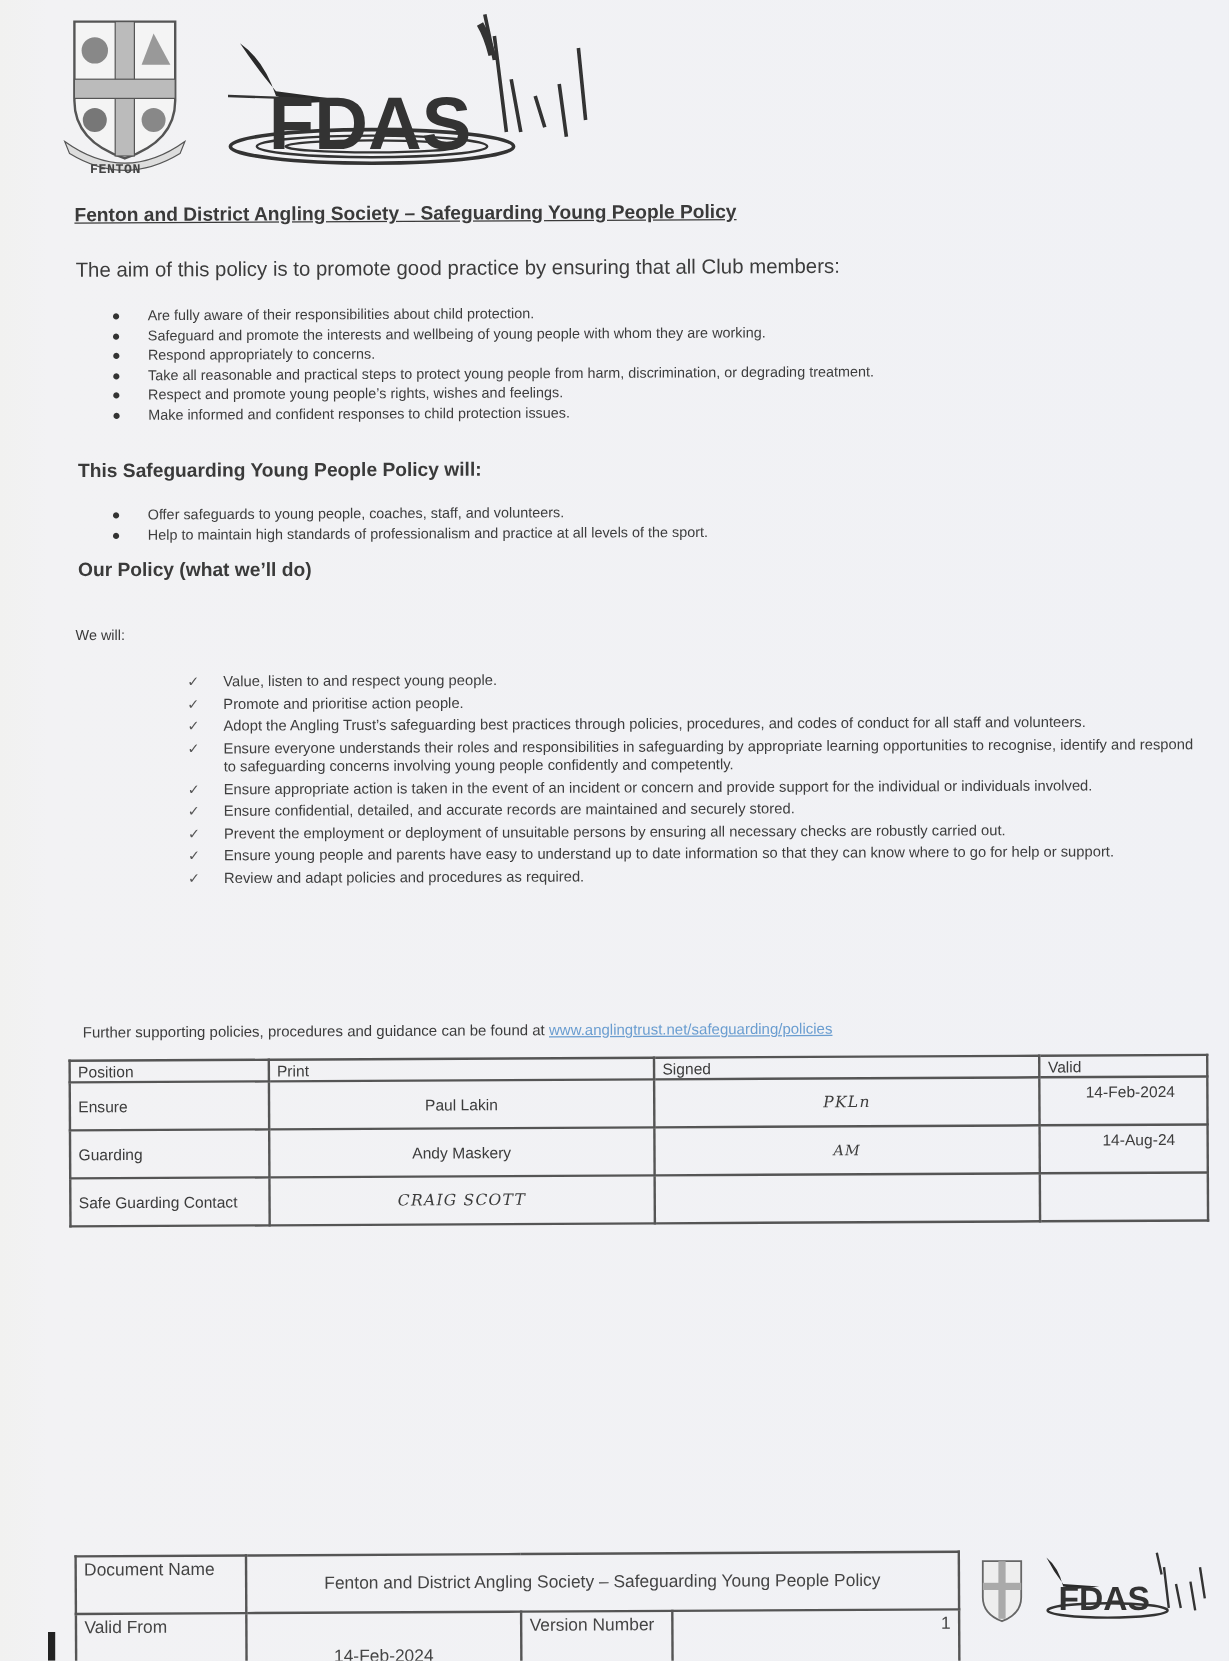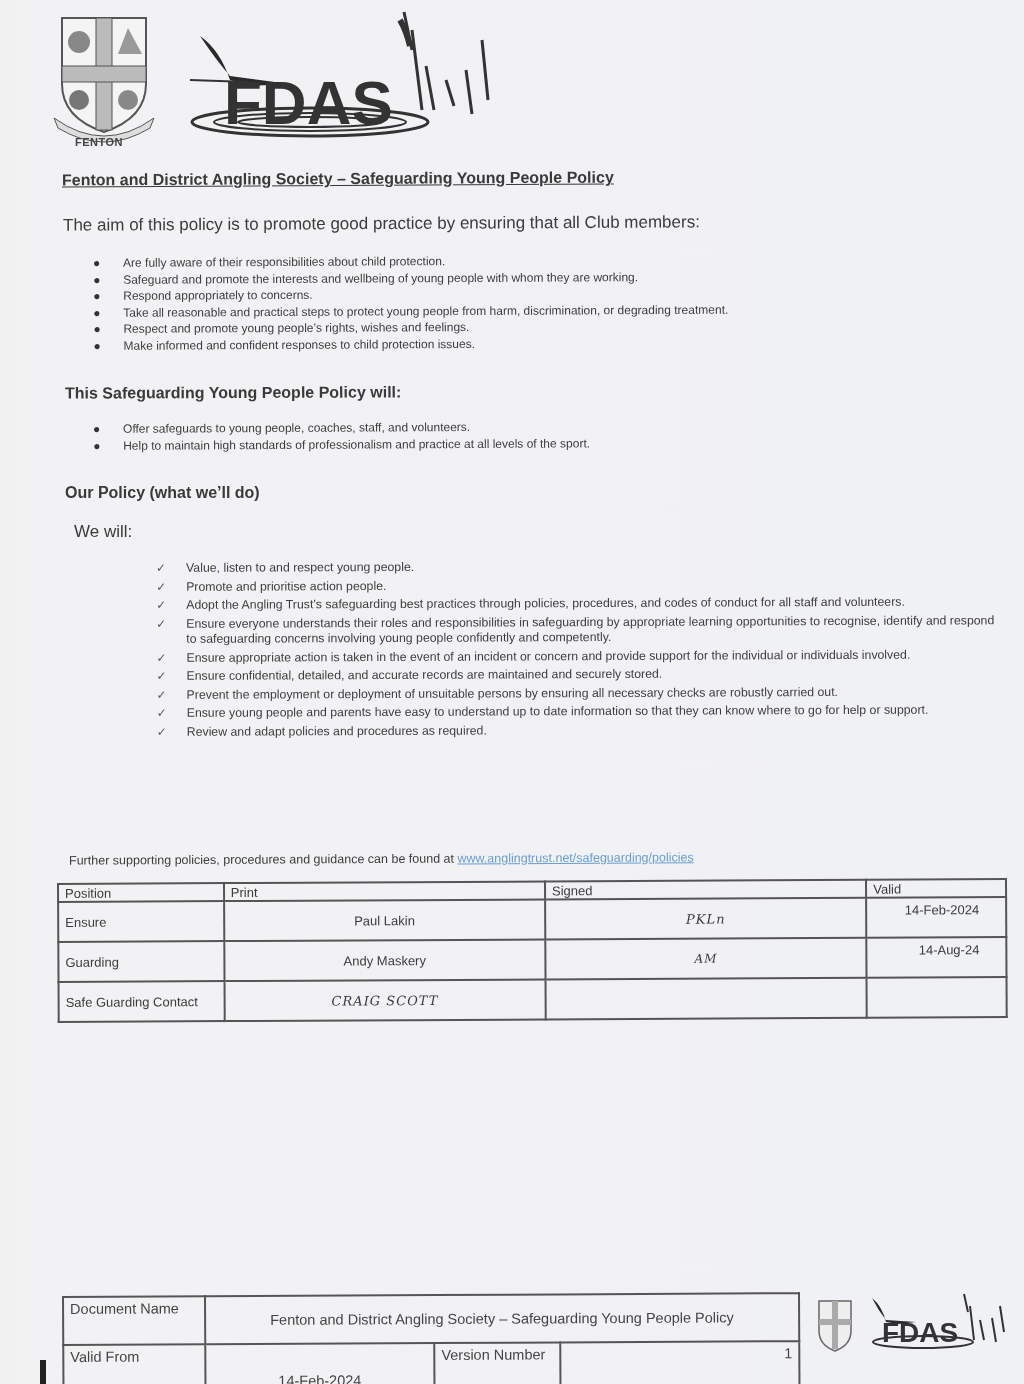--- a/index.html
+++ b/index.html
@@ -8,29 +8,29 @@
     background:#eeeff3;
     font-family:"Liberation Sans", sans-serif; color:#333;
   }
   .page {
     position:absolute; left:0; top:0; width:1024px; height:1384px;
     background:linear-gradient(90deg,#f1f1f0 0,#f2f2f4 40px,#f0f1f5 100%);
   }
   .abs { position:absolute; }
   
   .crest { left:52px; top:14px; width:104px; height:136px; }
-  .crest-label { left:75px; top:136px; font-size:11px; font-weight:bold; color:#444; letter-spacing:0.5px; }
+  .crest-label { left:75px; top:136px; font-size:11px; font-weight:bold; color:#444; letter-spacing:0.5px;font-family:Liberation Mono, monospace; }
   .fdas { left:190px; top:10px; width:310px; height:128px; }
   
   .title { left:62px; top:170px; font-size:16px; font-weight:bold; text-decoration:underline; color:#3a3a3a; transform:rotate(-0.3deg); }
   .aim { left:63px; top:214px; font-size:17px; color:#3c3c3c; transform:rotate(-0.3deg); }
   .h2 { font-size:16px; font-weight:bold; color:#3a3a3a; }
   .h2a { left:65px; top:384px; transform:rotate(-0.2deg); }
-  .h2b { left:65px; top:484px; }
-  .wewill { left:74px; top:522px; font-size:17px; color:#3a3a3a; }
+  .h2b { left:65px; top:467px; }
+  .wewill { left:63px; top:522px; font-size:12px; color:#3a3a3a; }
   ul.bul { list-style:none; margin:0; padding:0; }
   ul.bul li { position:relative; font-size:12px; line-height:16.5px; color:#3d3d3d; padding-left:30px; }
   ul.bul li .dot { position:absolute; left:0; top:0; font-size:12px; color:#333; }
   .list1 { left:93px; top:255px; width:820px; transform:rotate(-0.3deg); transform-origin:left top; }
   .list2 { left:93px; top:421px; width:700px; transform:rotate(-0.3deg); transform-origin:left top; }
   ul.chk { list-style:none; margin:0; padding:0; }
   ul.chk li { position:relative; font-size:12.3px; line-height:15.5px; color:#3d3d3d; padding-left:30px; margin-bottom:3px; }
   ul.chk li .tick { position:absolute; left:0; top:0; color:#555; font-size:12px; }
   .list3 { left:156px; top:561px; width:850px; transform:rotate(-0.25deg); transform-origin:left top; }
   .further { left:69px; top:852px; font-size:12.5px; color:#3c3c3c; transform:rotate(-0.3deg); }

